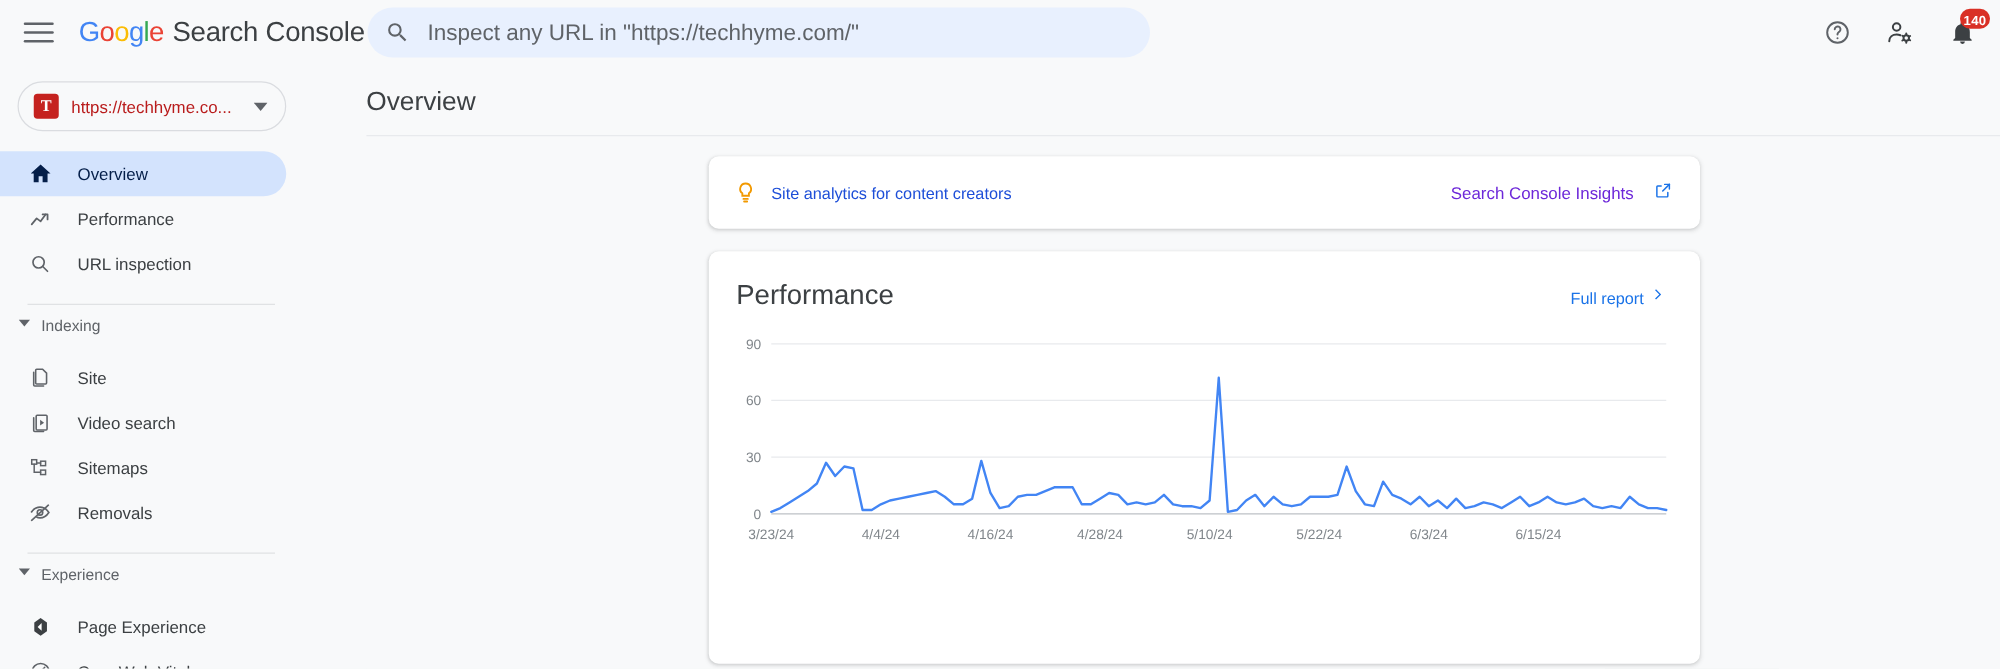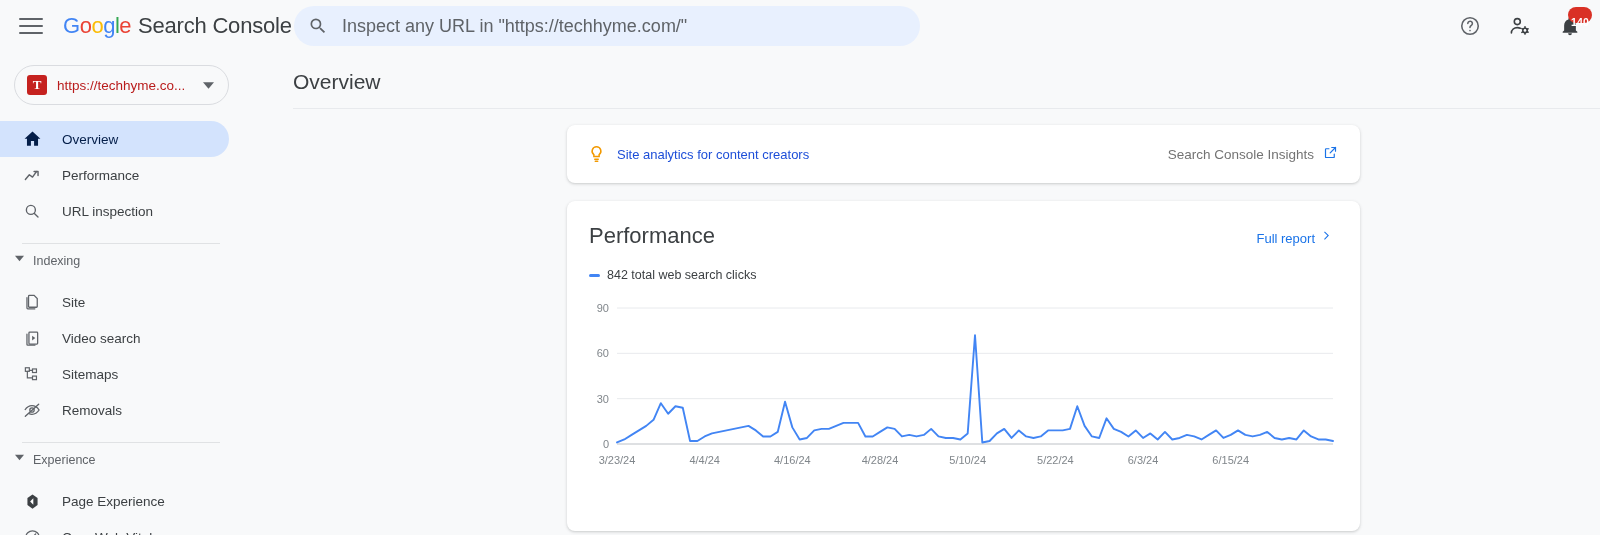--- a/index.html
+++ b/index.html
@@ -50,21 +50,21 @@
   }
   .icon-btn {
     width: 32px; height: 32px; border-radius: 50%;
     display: flex; align-items: center; justify-content: center;
     cursor: pointer; position: relative; background: transparent; border: none;
   }
   .badge {
     position: absolute; top: -3px; right: -6px; min-width: 22px; height: 16px;
     background: #d93025; color: #fff; border-radius: 8px;
     font-size: 10.5px; font-weight: 700; line-height: 16px; text-align: center;
-    padding: 7px 3px; letter-spacing: 0.2px;
+    padding: 2px 3px; letter-spacing: 0.2px;
   }
 
   
   .sidebar {
     position: absolute; left: 0; top: 52px; width: 293px; height: 483px;
     background: #f8f9fa; padding-top: 10px; overflow: hidden;
   }
   .property-selector {
     margin: 3px 0 0 14px; width: 215px; height: 40px;
     border: 1px solid #dadce0; border-radius: 20px; background: #f8f9fa;
@@ -115,22 +115,22 @@
   .card {
     width: 793px; margin-left: 274px; background: #ffffff;
     border-radius: 8px; box-shadow: 0 1px 2px rgba(60,64,67,.14), 0 1px 3px 1px rgba(60,64,67,.08);
   }
   .insights-card {
     height: 58px; display: flex; align-items: center; padding: 0 22px 0 18px;
   }
   .bulb { width: 22px; display: flex; justify-content: center; }
   .insights-text { margin-left: 10px; font-size: 13px; color: #1d4ed8; flex: 1; }
   .insights-link {
-    font-size: 13.5px; color: #737373; display: flex; align-items: center;
-    gap: 9px; cursor: pointer; text-decoration: none;
+    font-size: 13.5px; color: #6d28d9; display: flex; align-items: center;
+    gap: 16px; cursor: pointer; text-decoration: none;
   }
 
   .perf-card { margin-top: 18px; height: 330px; padding: 22px 26px 0 22px; position: relative; }
   .perf-head { display: flex; align-items: flex-start; }
   .perf-title { font-size: 22px; color: #3c4043; font-weight: 400; flex: 1; }
   .full-report {
     font-size: 13px; color: #1a73e8; display: flex; align-items: flex-end;
     gap: 4px; cursor: pointer; margin-top: 5px;
   }
   .legend { display: flex; align-items: center; margin-top: 19px; }
@@ -358,24 +358,20 @@
           <div class="full-report">
             <span>Full report</span>
             <span>
               <svg width="15" height="15" viewBox="0 0 24 24" fill="#1a73e8">
                   <path d="M9.3 5.4L15.9 12l-6.6 6.6-1.2-1.2L13.5 12 8.1 6.6z"></path>
                 </svg>
             </span>
           </div>
         </div>
 
-        <div class="legend">
-          <span class="legend-dash"></span>
-          <span class="legend-label">842 total web search clicks</span>
-        </div>
 
         <div class="chart-wrap">
           <svg class="chart-svg" id="chart" width="750" height="176" viewBox="0 0 750 176">
               <text x="20" y="148" text-anchor="end" class="ylab">0</text>
               <line x1="28" y1="98.66666666666667" x2="744" y2="98.66666666666667" stroke="#e8eaed" stroke-width="1"></line>
               <text x="20" y="102.66666666666667" text-anchor="end" class="ylab">30</text>
               <line x1="28" y1="53.33333333333334" x2="744" y2="53.33333333333334" stroke="#e8eaed" stroke-width="1"></line>
               <text x="20" y="57.33333333333334" text-anchor="end" class="ylab">60</text>
               <line x1="28" y1="8" x2="744" y2="8" stroke="#e8eaed" stroke-width="1"></line>
               <text x="20" y="12" text-anchor="end" class="ylab">90</text>

